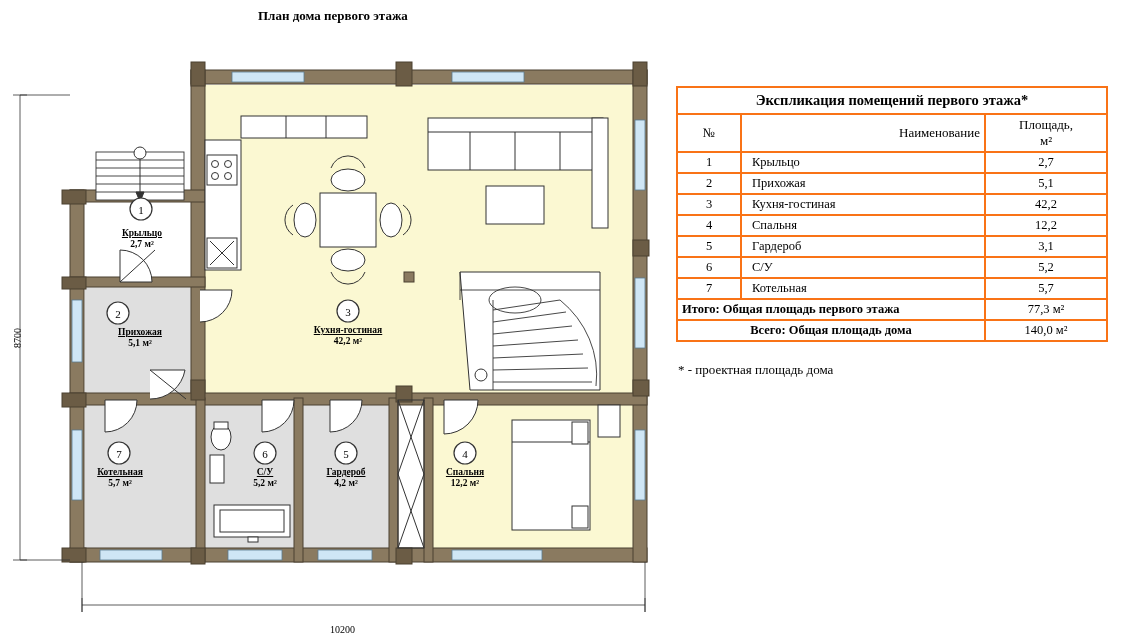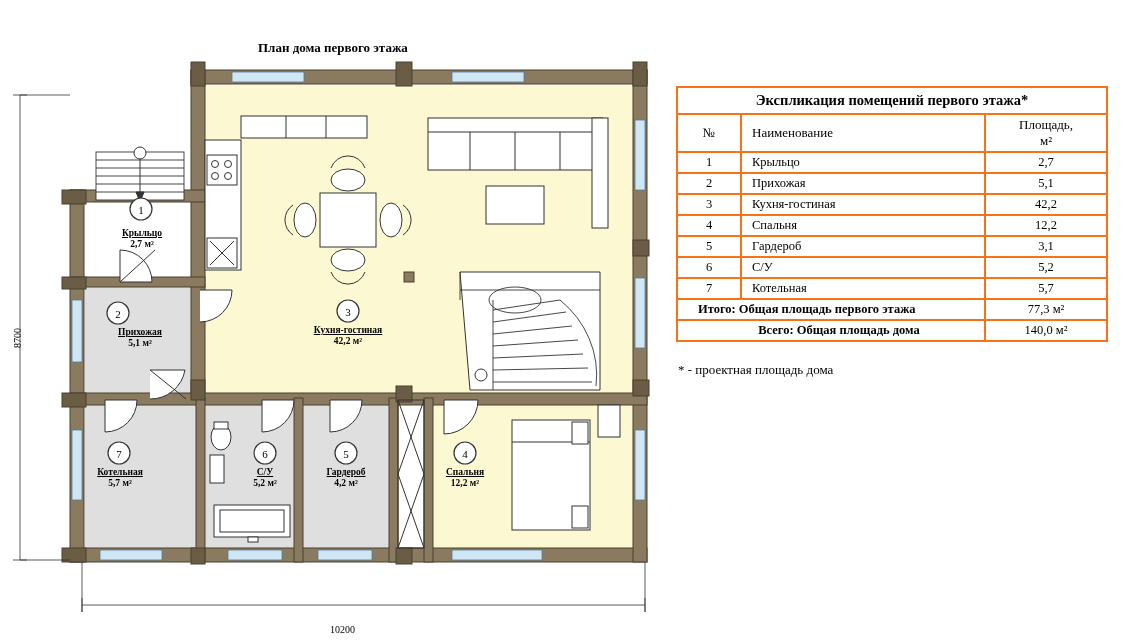--- a/index.html
+++ b/index.html
@@ -15,21 +15,20 @@
     color: #000;
     overflow: hidden;
   }
   .title {
     position: absolute;
     left: 258px;
     top: 8px;
     font-size: 13px;
     font-weight: bold;
     font-family: "Liberation Serif", serif;
-    margin-top: 32px;
   }
 
   
   #plan {
     position: absolute;
     left: 0;
     top: 0;
     width: 680px;
     height: 640px;
   }
@@ -58,21 +57,21 @@
     font-size: 14.5px;
     padding: 4px 2px;
   }
   .expl .col-num { width: 54px; text-align: center; }
   .expl .col-name { text-align: left; padding-left: 10px; }
   .expl .col-area { width: 112px; text-align: center; }
   .expl .head-cell { text-align: center; font-size: 13px; }
   .expl .total-label {
     font-weight: bold;
     text-align: left;
-    padding-left: 20px;
+    padding-left: 4px;
   }
   .expl .total-label.center { text-align: center; margin-top: 42px; }
   .expl .total-val { text-align: center; }
   .note {
     position: absolute;
     left: 678px;
     top: 362px;
     font-size: 13px;
     text-align: right;
   }
@@ -364,21 +363,21 @@
 </div>
 
 <div class="table-wrap">
   <table class="expl">
     <tbody>
       <tr>
         <td class="hdr-title" colspan="3">Экспликация помещений первого этажа*</td>
       </tr>
       <tr>
         <td class="col-num head-cell">№</td>
-        <td class="col-name head-cell" style="text-align:left;">Наименование</td>
+        <td class="col-name head-cell" style="text-align:right;">Наименование</td>
         <td class="col-area head-cell">
           <span>Площадь,</span><br>
           <span>м²</span>
         </td>
       </tr>
       <tr>
         <td class="col-num">1</td>
         <td class="col-name">Крыльцо</td>
         <td class="col-area">2,7</td>
       </tr>

